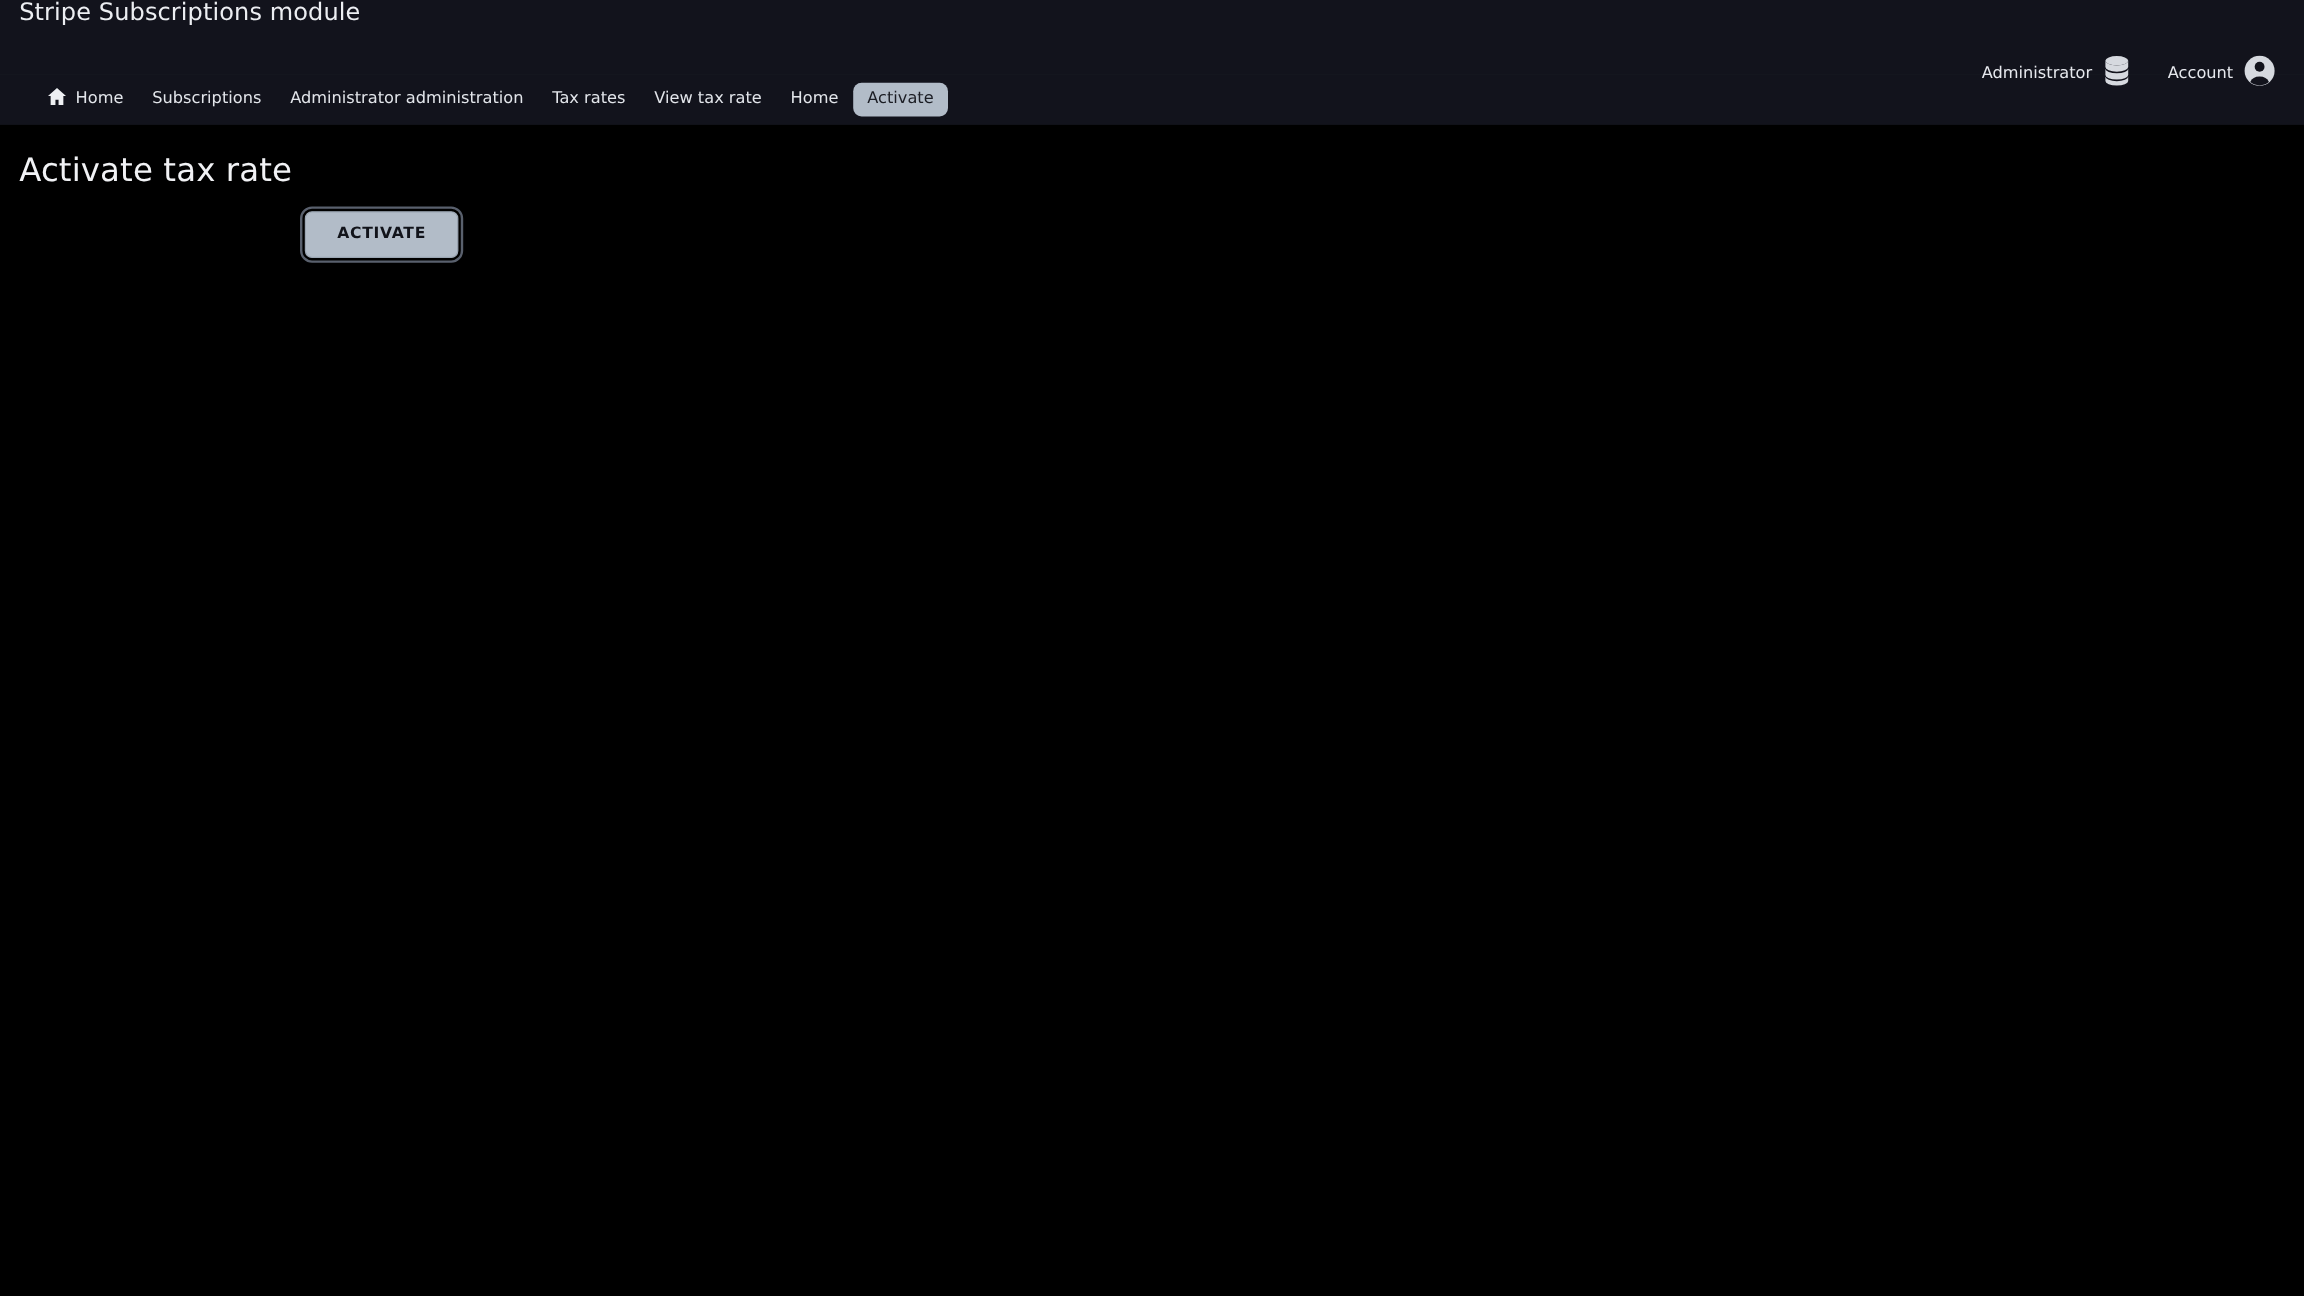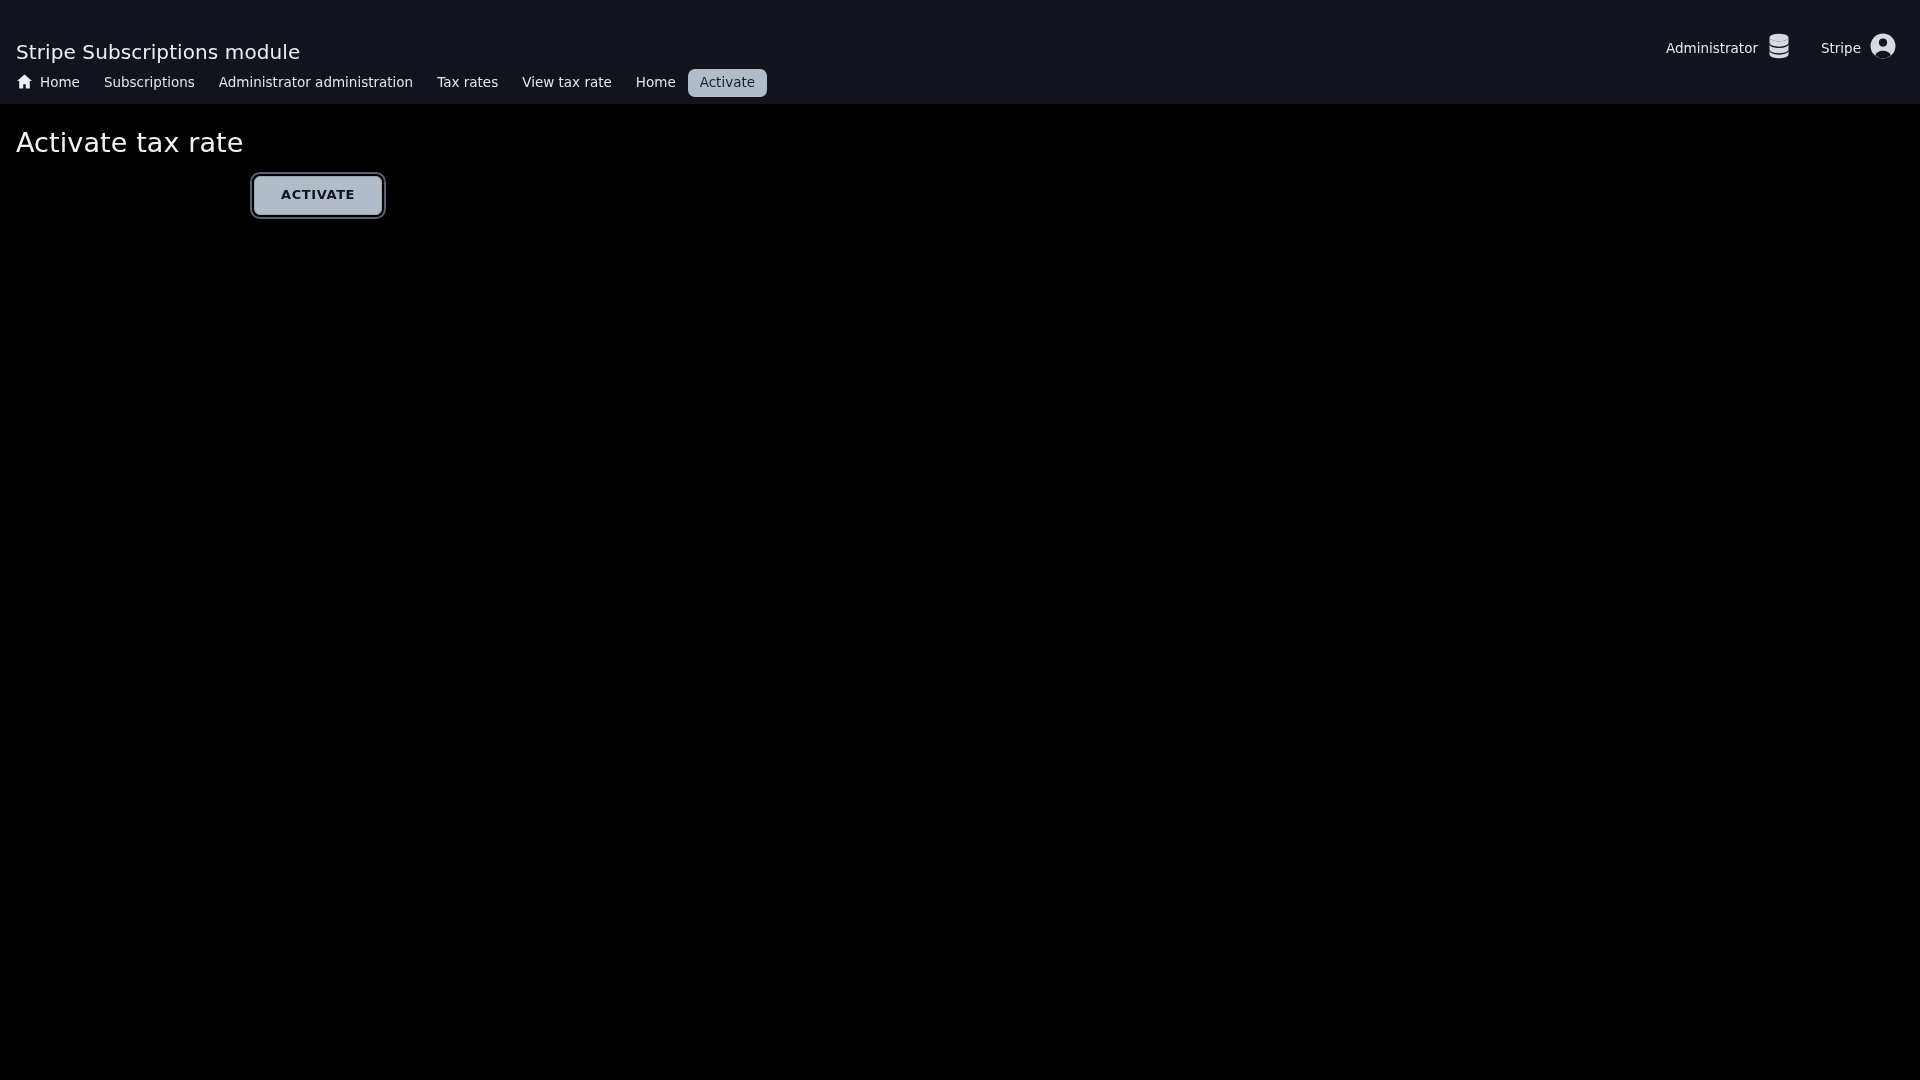--- a/index.html
+++ b/index.html
@@ -15,21 +15,21 @@
     font-family: "DejaVu Sans", "Liberation Sans", sans-serif;
     color: #e8eaef;
     -webkit-font-smoothing: antialiased;
   }
 
   
   .topbar {
     background: #12131c;
     height: 62px;
     display: flex;
-    align-items: flex-end;
+    align-items: flex-start;
     padding: 0 24px 0 16px;
     position: relative;
   }
 
   .app-title {
     font-size: 20px;
     font-weight: 400;
     color: #eceef2;
     letter-spacing: 0.1px;
     line-height: 1;
@@ -56,21 +56,21 @@
     display: block;
     flex: 0 0 auto;
   }
 
   
   .navbar {
     background: #12131c;
     height: 42px;
     display: flex;
     align-items: center;
-    padding: 0 9px;
+    padding: 0 32px;
     gap: 0;
   }
 
   .nav-item {
     display: flex;
     align-items: center;
     gap: 7px;
     font-size: 13.5px;
     color: #e2e5ea;
     padding: 6px 12px;
@@ -148,21 +148,21 @@
         <svg width="24" height="26" viewBox="0 0 24 26" aria-hidden="true">
           <ellipse cx="12" cy="4.6" rx="9.5" ry="3.9" fill="#d6d9df"></ellipse>
           <path d="M2.5 4.6 v5.2 a9.5 3.9 0 0 0 19 0 V4.6 a9.5 3.9 0 0 1 -19 0 Z" fill="#d6d9df"></path>
           <path d="M2.5 11.2 v5.2 a9.5 3.9 0 0 0 19 0 v-5.2 a9.5 3.9 0 0 1 -19 0 Z" fill="#d6d9df"></path>
           <path d="M2.5 17.8 v3.6 a9.5 3.9 0 0 0 19 0 v-3.6 a9.5 3.9 0 0 1 -19 0 Z" fill="#d6d9df"></path>
         </svg>
       </span>
     </div>
 
     <div class="topbar-chip">
-      <span>Stripe</span>
+      <span>Account</span>
       <span class="icon-avatar">
         <svg width="26" height="26" viewBox="0 0 26 26" aria-hidden="true">
           <circle cx="13" cy="13" r="12.5" fill="#d6d9df"></circle>
           <circle cx="13" cy="9.6" r="4.1" fill="#12131c"></circle>
           <path d="M5.2 22.4 a8.3 7 0 0 1 15.6 0 A12.4 12.4 0 0 1 5.2 22.4 Z" fill="#12131c"></path>
         </svg>
       </span>
     </div>
 
   </div>

